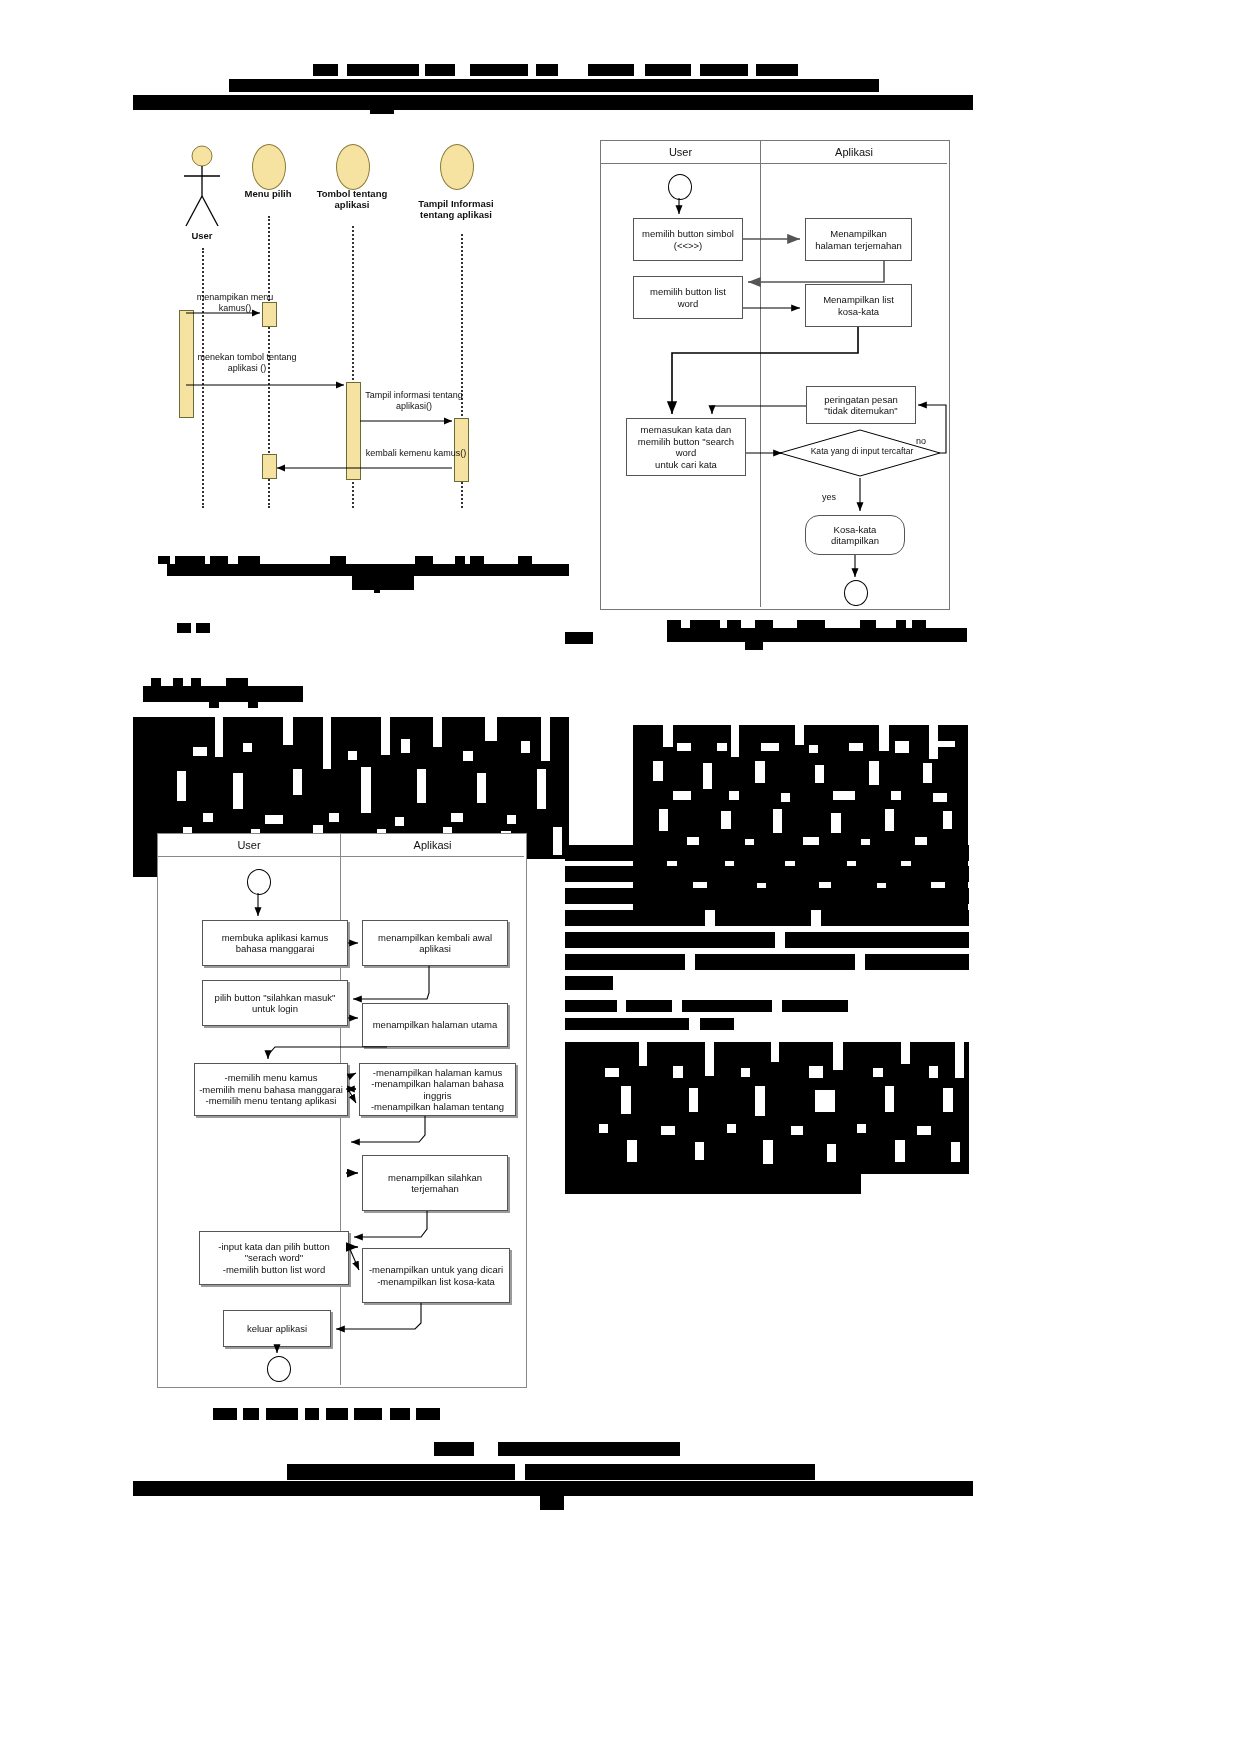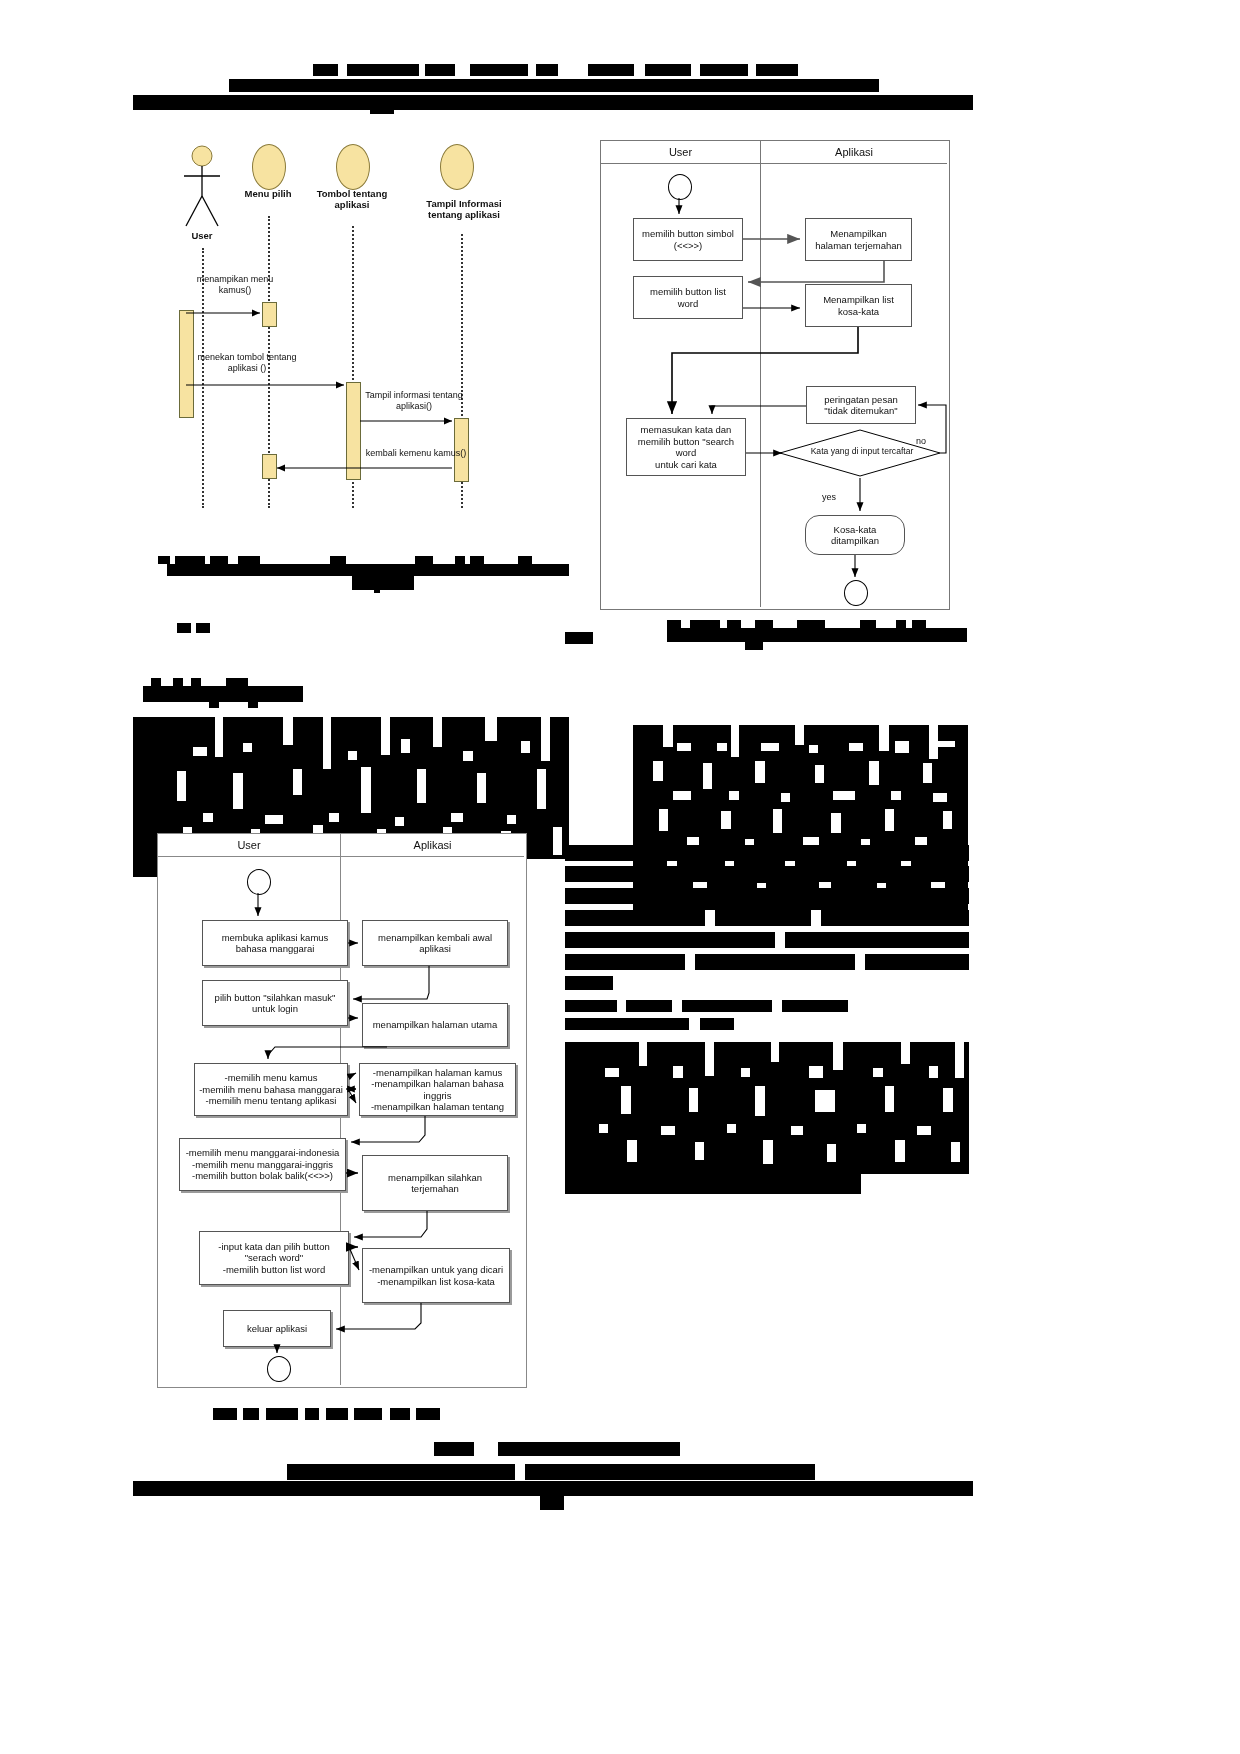--- a/index.html
+++ b/index.html
@@ -72,21 +72,21 @@
     <div class="objlbl" style="left:22px;top:100px;width:60px;">User</div>
 
     <div class="objhead" style="left:102px;top:14px;"></div>
     <div class="objlbl" style="left:70px;top:58px;width:96px;white-space:pre-line;">Menu pilih</div>
 
     <div class="objhead" style="left:186px;top:14px;"></div>
     <div class="objlbl" style="left:152px;top:58px;width:100px;white-space:pre-line;">Tombol tentang
 aplikasi</div>
 
     <div class="objhead" style="left:290px;top:14px;"></div>
-    <div class="objlbl" style="left:248px;top:68px;width:132px;white-space:pre-line;">Tampil Informasi
+    <div class="objlbl" style="left:240px;top:68px;width:132px;white-space:pre-line;">Tampil Informasi
 tentang aplikasi</div>
 
     <div class="lifeline" style="left:52px;top:118px;height:260px;"></div>
     <div class="lifeline" style="left:118px;top:86px;height:292px;"></div>
     <div class="lifeline" style="left:202px;top:96px;height:282px;"></div>
     <div class="lifeline" style="left:311px;top:104px;height:274px;"></div>
 
     <div class="actbar" style="left:29px;top:180px;width:13px;height:106px;"></div>
     <div class="actbar" style="left:112px;top:172px;width:13px;height:23px;"></div>
     <div class="actbar" style="left:112px;top:324px;width:13px;height:23px;"></div>
@@ -98,21 +98,21 @@
         <marker id="sqarr" markerWidth="8" markerHeight="8" refX="7" refY="3" orient="auto">
           <path d="M0,0 L7,3 L0,6 z" fill="#000"></path>
         </marker>
       </defs>
       <line x1="36" y1="183" x2="110" y2="183" stroke="#000" stroke-width="1.2" marker-end="url(#sqarr)"></line>
       <line x1="36" y1="255" x2="194" y2="255" stroke="#000" stroke-width="1.2" marker-end="url(#sqarr)"></line>
       <line x1="210" y1="291" x2="302" y2="291" stroke="#000" stroke-width="1.2" marker-end="url(#sqarr)"></line>
       <line x1="302" y1="338" x2="127" y2="338" stroke="#000" stroke-width="1.2" marker-end="url(#sqarr)"></line>
     </svg>
 
-    <div class="msglbl" style="left:30px;top:144px;width:110px;white-space:pre-line;">menampikan menu
+    <div class="msglbl" style="left:30px;top:162px;width:110px;white-space:pre-line;">menampikan menu
 kamus()</div>
     <div class="msglbl" style="left:22px;top:222px;width:150px;white-space:pre-line;">menekan tombol tentang
 aplikasi ()</div>
     <div class="msglbl" style="left:200px;top:260px;width:128px;white-space:pre-line;">Tampil informasi tentang
 aplikasi()</div>
     <div class="msglbl" style="left:196px;top:318px;width:140px;white-space:pre-line;">kembali kemenu kamus()</div>
   </div>
 
   <div class="diag" style="left:600px;top:140px;width:350px;height:470px;">
 
@@ -399,23 +399,20 @@
     <div class="node shadow" style="left:205px;top:170px;width:146px;height:44px;white-space:pre-line;">menampilkan halaman utama</div>
 
     <div class="node shadow" style="left:37px;top:230px;width:154px;height:53px;white-space:pre-line;">-memilih menu kamus
 -memilih menu bahasa manggarai
 -memilih menu tentang aplikasi</div>
 
     <div class="node shadow" style="left:202px;top:230px;width:157px;height:53px;white-space:pre-line;">-menampilkan halaman kamus
 -menampilkan halaman bahasa inggris
 -menampilkan halaman tentang</div>
 
-    <div class="node shadow" style="left:22px;top:305px;width:167px;height:53px;white-space:pre-line;">-memilih menu manggarai-indonesia
--memilih menu manggarai-inggris
--memilih button bolak balik(&lt;&lt;&gt;&gt;)</div>
 
     <div class="node shadow" style="left:205px;top:322px;width:146px;height:56px;white-space:pre-line;">menampilkan silahkan
 terjemahan</div>
 
     <div class="node shadow" style="left:42px;top:398px;width:150px;height:54px;white-space:pre-line;">-input kata dan pilih button
 "serach word"
 -memilih button list word</div>
 
     <div class="node shadow" style="left:205px;top:415px;width:148px;height:55px;white-space:pre-line;">-menampilkan untuk yang dicari
 -menampilkan list kosa-kata</div>

